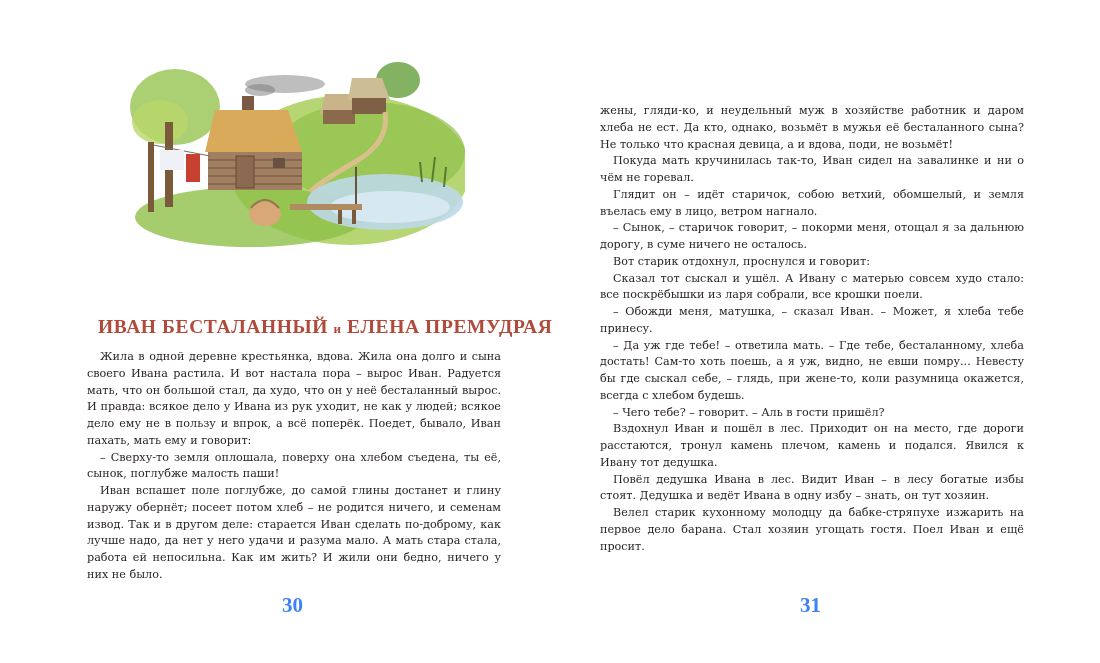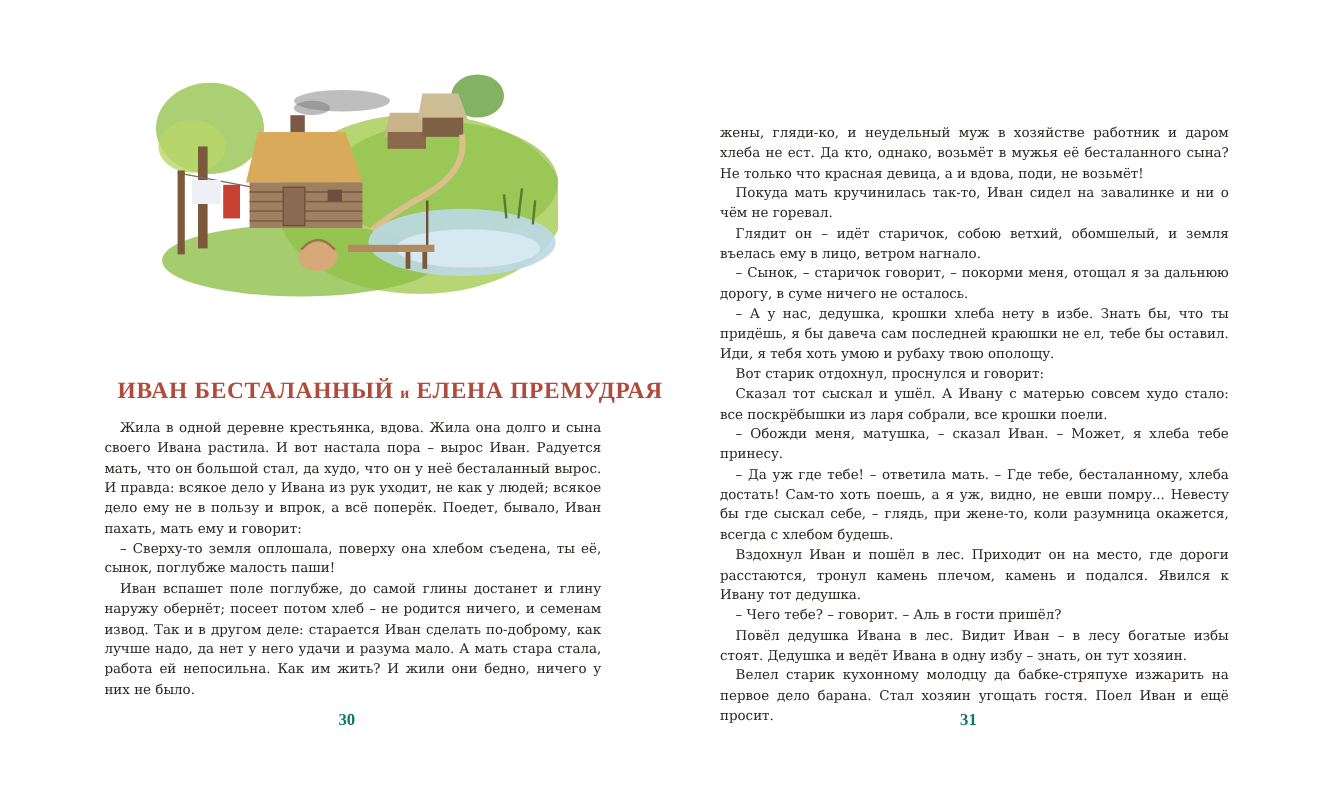--- a/index.html
+++ b/index.html
@@ -8,21 +8,21 @@
   .page-left { left:0; width:550px; }
   .page-right { left:550px; width:550px; }
   .illus { position:absolute; left:120px; top:52px; width:345px; height:198px; }
   .title { position:absolute; left:98px; top:316px; width:410px; font-family:"Liberation Serif", serif; font-size:19.5px; color:#b04a3a; letter-spacing:0.6px; white-space:nowrap; font-weight:bold; }
   .title .small { font-size:13px; text-transform:none; font-weight:bold; }
   .text { position:absolute; font-size:11.2px; line-height:16.75px; text-align:justify; }
   .text p { margin:0; text-indent:13px; }
   .text p.noind { text-indent:0;margin-top:36px; }
   .left-text { left:87px; top:349px; width:414px; }
   .right-text { left:600px; top:67px; width:424px; }
-  .pagenum { position:absolute; top:593px; font-family:"Liberation Serif", serif; font-size:14px; color:#0f766e; font-weight:bold; }
+  .pagenum { position:absolute; top:593px; font-family:"Liberation Serif", serif; font-size:21px; color:#3b82f6; font-weight:bold; }
   .pn-left { left:282px; }
   .pn-right { left:800px; }
 </style>
 </head>
 <body>
 
 <div class="page page-left">
   <div class="illus">
     <svg width="345" height="198" viewBox="0 0 345 198" xmlns="http://www.w3.org/2000/svg">
 
@@ -95,25 +95,24 @@
   <div class="pagenum pn-left">30</div>
 </div>
 
 <div class="page page-right"></div>
 
 <div class="text right-text">
   <p class="noind">жены, гляди-ко, и неудельный муж в хозяйстве работник и даром хлеба не ест. Да кто, однако, возьмёт в мужья её бесталанного сына? Не только что красная девица, а и вдова, поди, не возьмёт!</p>
   <p>Покуда мать кручинилась так-то, Иван сидел на завалинке и ни о чём не горевал.</p>
   <p>Глядит он – идёт старичок, собою ветхий, обомшелый, и земля въелась ему в лицо, ветром нагнало.</p>
   <p>– Сынок, – старичок говорит, – покорми меня, отощал я за дальнюю дорогу, в суме ничего не осталось.</p>
-  <p>– А у нас, дедушка, крошки хлеба нету в избе. Знать бы, что ты придёшь, я бы давеча сам последней краюшки не ел, тебе бы оставил. Иди, я тебя хоть умою и рубаху твою ополощу.</p>
   <p>Вот старик отдохнул, проснулся и говорит:</p>
   <p>Сказал тот сыскал и ушёл. А Ивану с матерью совсем худо стало: все поскрёбышки из ларя собрали, все крошки поели.</p>
   <p>– Обожди меня, матушка, – сказал Иван. – Может, я хлеба тебе принесу.</p>
   <p>– Да уж где тебе! – ответила мать. – Где тебе, бесталанному, хлеба достать! Сам-то хоть поешь, а я уж, видно, не евши помру... Невесту бы где сыскал себе, – глядь, при жене-то, коли разумница окажется, всегда с хлебом будешь.</p>
+  <p>– Чего тебе? – говорит. – Аль в гости пришёл?</p>
   <p>Вздохнул Иван и пошёл в лес. Приходит он на место, где дороги расстаются, тронул камень плечом, камень и подался. Явился к Ивану тот дедушка.</p>
-  <p>– Чего тебе? – говорит. – Аль в гости пришёл?</p>
   <p>Повёл дедушка Ивана в лес. Видит Иван – в лесу богатые избы стоят. Дедушка и ведёт Ивана в одну избу – знать, он тут хозяин.</p>
   <p>Велел старик кухонному молодцу да бабке-стряпухе изжарить на первое дело барана. Стал хозяин угощать гостя. Поел Иван и ещё просит.</p>
 
 </div>
 
 <div class="pagenum pn-right">31</div>
 
 </body></html>

